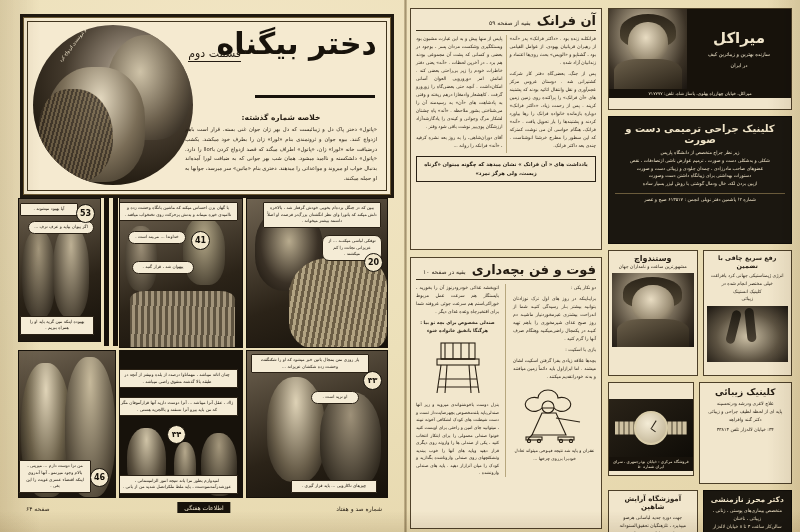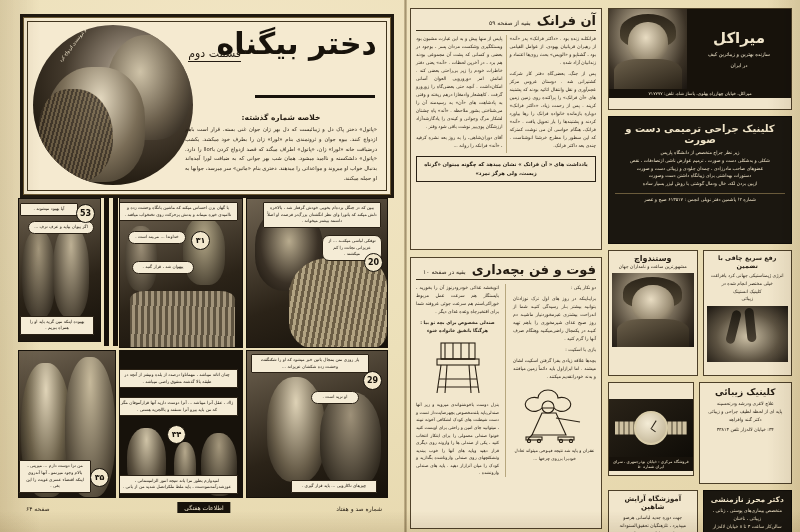--- a/index.html
+++ b/index.html
@@ -158,21 +158,21 @@
         <div class="bub plain" style="right:6px;top:3px;width:110px;">ببین که در جنگل برده‌ام بخوبی خودش گرفتار شد ، بالاخره دلش میکند که باتورا وای نظر انگشتان بزرگ‌تر فرصت او اصلاً دانسته بیشتر میخواند .</div>
         <div class="bub round" style="right:5px;top:36px;width:52px;">توفکی لباسی میکنــد ... از عزیزانی نجاتت را کم میکشند .</div>
       </div>
 
       <div class="panel" style="right:145px;top:0;width:122px;height:148px;">
         <div class="scene">
           <div class="sil" style="left:4%;top:18%;width:26%;height:44%;background:radial-gradient(ellipse at 50% 30%,#9d9078,#2a2319);"></div>
           <div class="sil" style="left:52%;top:12%;width:34%;height:46%;background:radial-gradient(ellipse at 50% 30%,#b4a888,#2a2319);"></div>
           <div class="sil" style="left:8%;top:62%;width:86%;height:40%;border-radius:14% 14% 0 0;background:repeating-linear-gradient(92deg,#5e5340 0 3px,#a2947a 3px 6px);"></div>
         </div>
-        <div class="badge" style="right:32px;top:32px;">۳۱</div>
+        <div class="badge" style="right:32px;top:32px;">41</div>
         <div class="bub plain" style="right:4px;top:3px;width:112px;">با گهان بزن احساس میکند که ماشین بانگاه وحشت زده و نااميدی خیره میماند و بدنش پرحرکت روی تختخواب میافتد .</div>
         <div class="bub round" style="right:56px;top:32px;width:50px;">خداوندا ... می‌بند است .</div>
         <div class="bub round" style="right:48px;top:62px;width:54px;">پیهوان شد ، قرار گنبد .</div>
       </div>
 
       <div class="gut" style="right:270px;top:0;width:5px;height:148px;"></div>
       <div class="gut" style="right:279px;top:0;width:5px;height:148px;"></div>
 
       <div class="panel" style="right:287px;top:0;width:81px;height:142px;">
         <div class="scene">
@@ -183,21 +183,21 @@
         <div class="bub plain" style="right:22px;top:4px;width:50px;">آیا بهبود میشوند .</div>
         <div class="bub round" style="right:6px;top:22px;width:58px;">اگر پیوان بیاید و عرف ترف ...</div>
         <div class="bub plain" style="right:6px;bottom:6px;width:66px;">بهبوده اینکه مین گریه باید او را همراه ببریم .</div>
       </div>
 
       <div class="panel" style="right:0;top:152px;width:140px;height:146px;">
         <div class="scene">
           <div class="sil" style="left:14%;top:18%;width:42%;height:72%;background:radial-gradient(ellipse at 50% 24%,#ded2b6,#6a5f4b 60%,#1d1710);"></div>
           <div class="sil" style="left:52%;top:28%;width:44%;height:66%;background:radial-gradient(ellipse at 50% 24%,#9e9179,#17120b);"></div>
         </div>
-        <div class="badge" style="right:5px;top:20px;">29</div>
+        <div class="badge" style="right:5px;top:20px;">۳۳</div>
         <div class="bub plain" style="right:18px;top:3px;width:110px;">پار روزی متن بمجال باتین خبر میشود که او را شکنگفت وحشت زده شکشان عزیزانه ...</div>
         <div class="bub round" style="right:28px;top:40px;width:40px;">او نرید است .</div>
         <div class="bub plain" style="right:10px;bottom:4px;width:78px;">چیزهای ناکارویی ... باید قرار گیری .</div>
       </div>
 
       <div class="panel" style="right:145px;top:152px;width:122px;height:146px;background:#17120b;">
         <div class="scene" style="top:52%;">
           <div class="sil" style="left:6%;top:2%;width:32%;height:94%;background:radial-gradient(ellipse at 50% 18%,#cfc3a6,#5b5140 60%,#1d1710);"></div>
           <div class="sil" style="left:44%;top:22%;width:18%;height:70%;background:radial-gradient(ellipse at 50% 20%,#b5a88c,#2a2318);"></div>
           <div class="sil" style="left:66%;top:8%;width:30%;height:90%;background:radial-gradient(ellipse at 50% 20%,#a3967b,#17120b);"></div>
@@ -206,21 +206,21 @@
         <div class="bub plain" style="right:4px;top:18px;width:114px;">چنان اثاثه میباشد ، مهماناوا درصدد از بلده ونیفتر از آنچه در طبقه بالا گذشته متفوق راضی میباشد .</div>
         <div class="bub plain" style="right:4px;top:46px;width:114px;">ژاك ، عقل آنرا میباشد ... آنرا دوست دارید آنها قرارآموفان مگر که من باید بیرو آنرا نسفتد و باالجریه هستی .</div>
         <div class="bub plain" style="right:4px;bottom:3px;width:114px;">امیدوارم بطور مرا باند نتیجه امور الزامیستانی ، عوزشدرآمدنمودست ، باید ملط ملکراتصل شدید من از بانی .</div>
       </div>
 
       <div class="panel" style="right:272px;top:152px;width:96px;height:146px;">
         <div class="scene">
           <div class="sil" style="left:2%;top:8%;width:52%;height:92%;background:radial-gradient(ellipse at 50% 20%,#e0d4b8,#6b6049 55%,#1b1610);"></div>
           <div class="sil" style="left:48%;top:4%;width:52%;height:96%;background:radial-gradient(ellipse at 50% 18%,#c6b99b,#2b2318);"></div>
         </div>
-        <div class="badge" style="right:6px;bottom:10px;">۳۵</div>
+        <div class="badge" style="right:6px;bottom:10px;">46</div>
         <div class="bub plain" style="right:24px;bottom:4px;width:64px;">من ترا دوست دارم ... میرینی ، بالام وجود میرنمو ، آنها آندروی اینکه اقتضاء عسری غوبت را این بغی .</div>
       </div>
     </div>
 
     <div class="footer">
       <div class="foot-left">صفحه ۶۴</div>
       <div class="foot-logo">اطلاعات هفتگی</div>
       <div class="foot-right">شماره صد و هفتاد</div>
     </div>
   </div>

